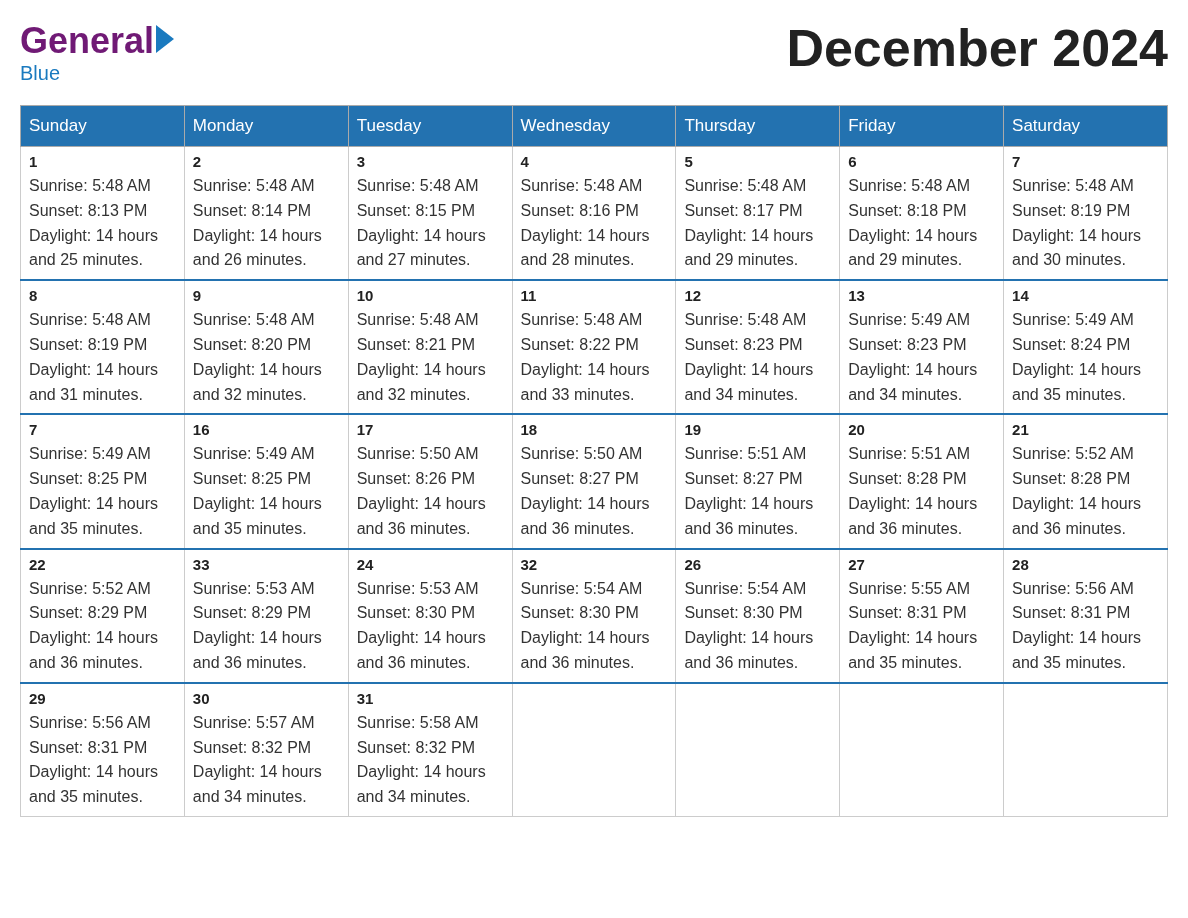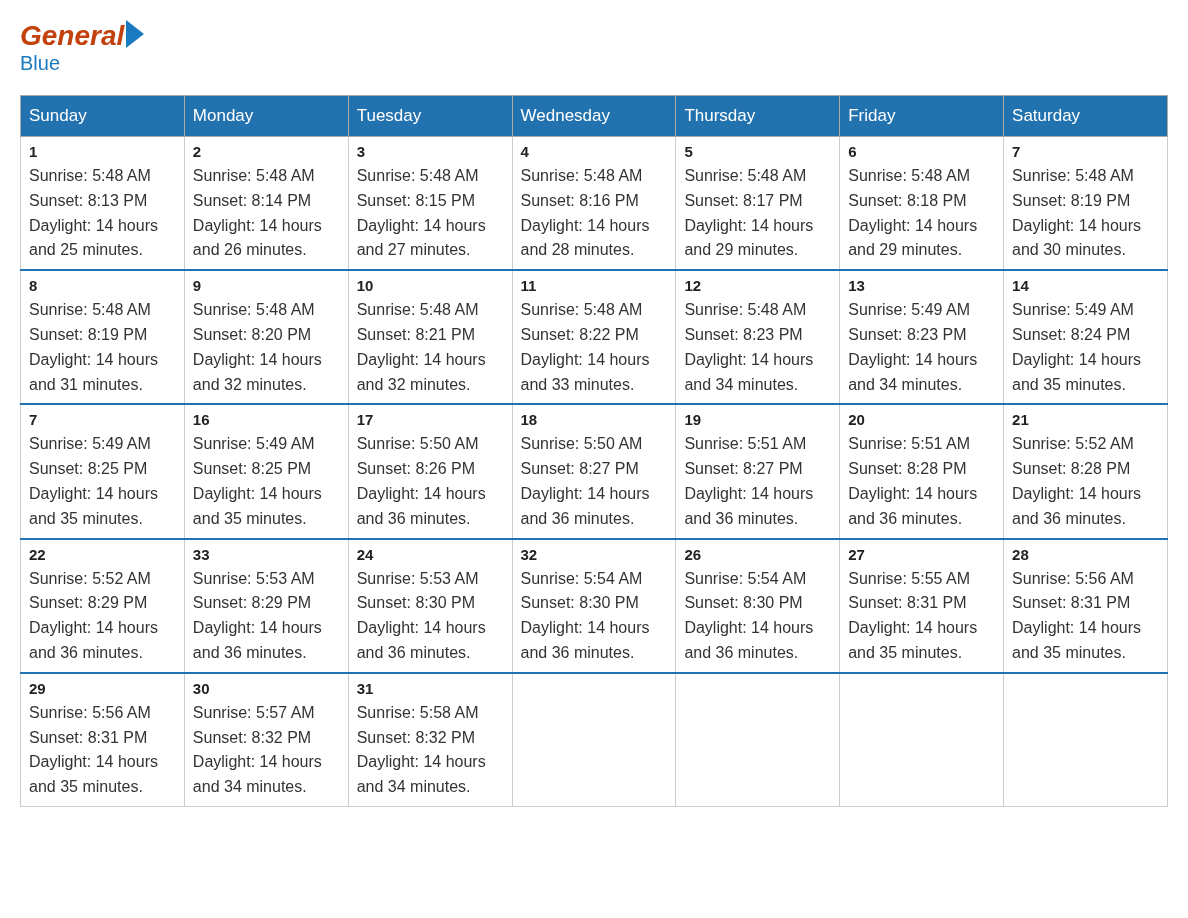--- a/index.html
+++ b/index.html
@@ -10,24 +10,23 @@
       width: 1188px;
       min-height: 918px;
     }
     .header-area {
       display: flex;
       justify-content: space-between;
       align-items: flex-start;
       margin-bottom: 20px;
     }
     .logo-text {
-      font-size: 28px;
+      font-size: 36px;
       font-weight: bold;
-      color: #c2410c;
-      font-style: italic;
+      color: #701a75;
     }
     .logo-arrow {
       width: 0;
       height: 0;
       border-top: 14px solid transparent;
       border-bottom: 14px solid transparent;
       border-left: 18px solid #1a7abf;
       margin-left: 2px;
       margin-top: -5px;
       display: inline-block;
@@ -109,20 +108,21 @@
 
 <div class="header-area">
   <div class="logo-wrapper">
     <div class="logo-row1">
       <span class="logo-text">General</span>
       <span class="logo-arrow"></span>
     </div>
     <span class="logo-line2">Blue</span>
   </div>
   <div class="title-area">
+    <div class="month-title">December 2024</div>
   </div>
 </div>
 
 <table class="calendar">
   <thead>
     <tr>
     <th>Sunday</th>
         <th>Monday</th>
         <th>Tuesday</th>
         <th>Wednesday</th>

